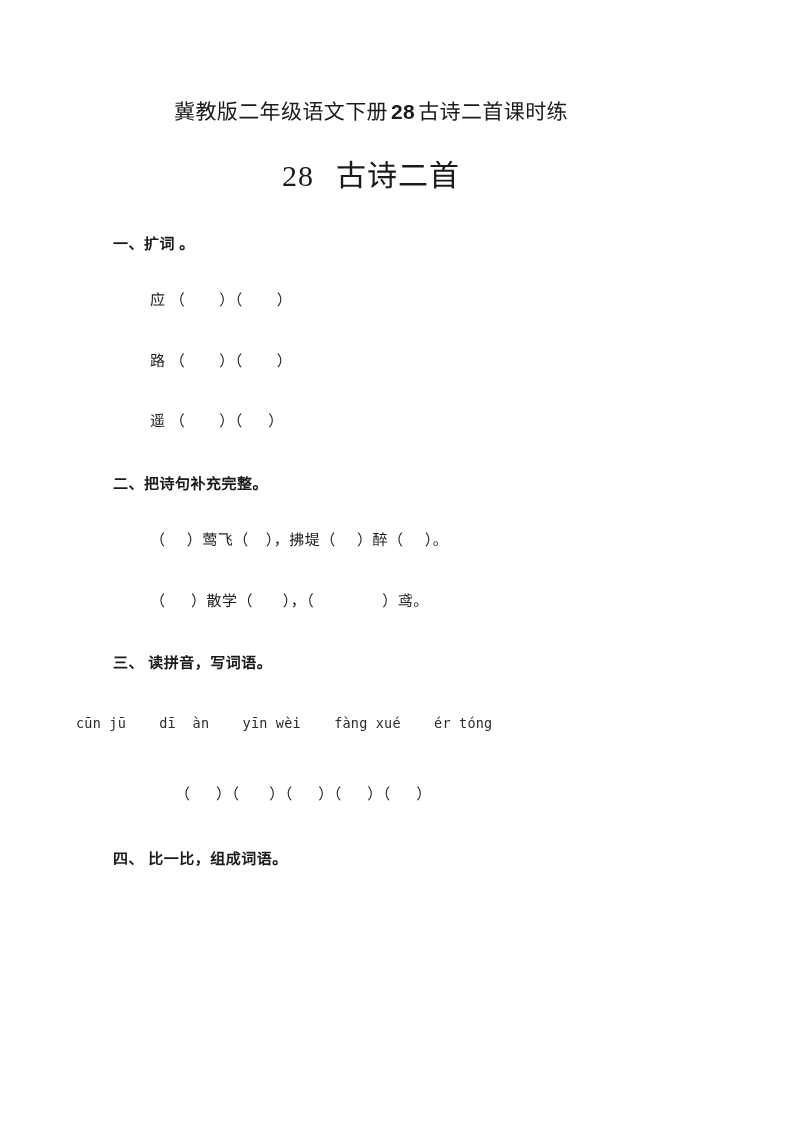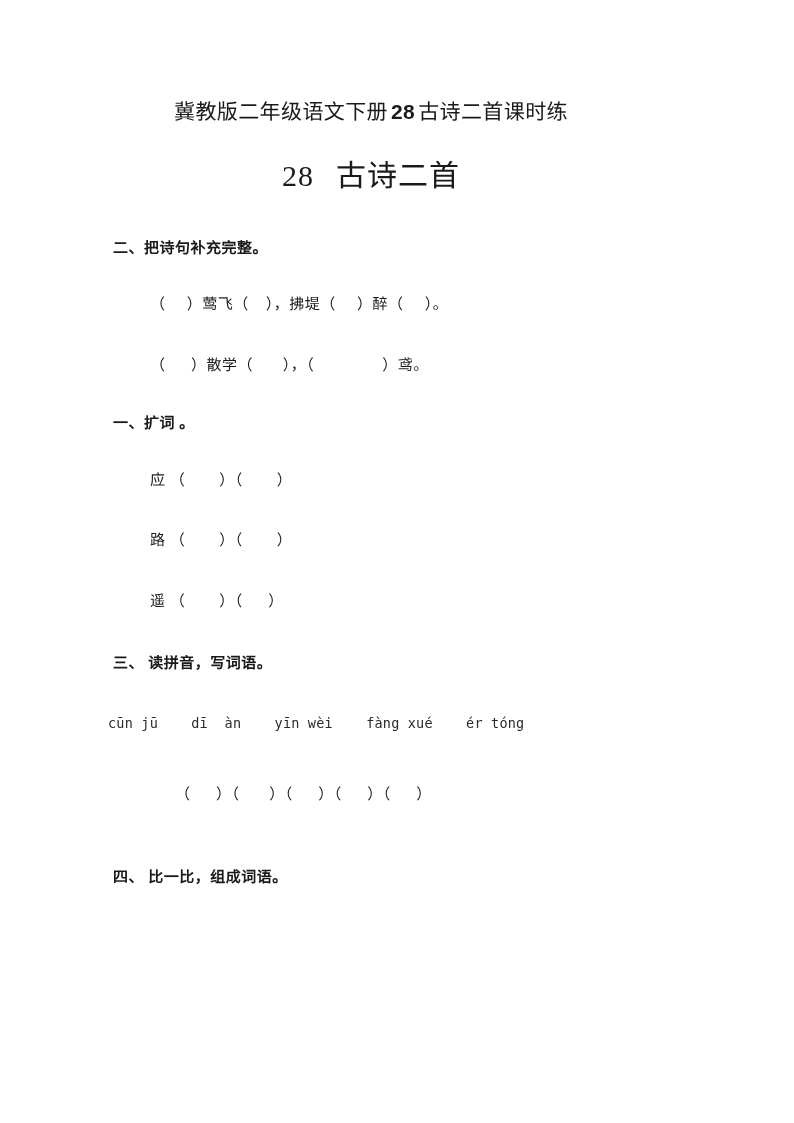--- a/index.html
+++ b/index.html
@@ -86,26 +86,26 @@
 
   
   .gap-s1-head   { margin-top: 36px; }
   .gap-row1      { margin-top: 34px; }
   .gap-row       { margin-top: 38px; }
   .gap-s2-head   { margin-top: 40px; }
   .gap-s2-row1   { margin-top: 34px; }
   .gap-s3-head   { margin-top: 40px; }
   .gap-pinyin    { margin-top: 38px; }
   .gap-parens    { margin-top: 50px; }
-  .gap-s4-head   { margin-top: 60px; }
+  .gap-s4-head   { margin-top: 42px; }
   .gap-s4-row1   { margin-top: 36px; }
   .gap-s4-row2   { margin-top: 38px; }
 
   .pinyin-row {
-    padding-left: 108px;
+    padding-left: 76px;
     white-space: pre;
     font-size: 13.5px;
     font-family: "DejaVu Sans Mono", "Liberation Mono", monospace;
     letter-spacing: 0.2px;
     color: #2a2a2a;
   }
   .paren-row {
     padding-left: 175px;
     white-space: pre;
     font-size: 15px;
@@ -123,33 +123,33 @@
 
 <div class="page">
 
   <div class="doc-title"><span>冀教版二年级语文下册</span><span class="num">28</span><span>古诗二首课时练</span></div>
 
   <div class="doc-subtitle"><span class="sub-num">28</span><span>古诗二首</span></div>
 
   <div class="content">
 
     <div class="section">
-      <div class="sec-head gap-s2-head">二、把诗句补充完整。</div>
-      <div class="sec-body">
-        <div class="row gap-s2-row1">（     ）莺飞（    ），拂堤（     ）醉（     ）。</div>
-        <div class="row gap-row">（      ）散学（       ），（                ）鸢。</div>
-      </div>
-    </div>
-
-    <div class="section">
       <div class="sec-head gap-s1-head">一、扩词 。</div>
       <div class="sec-body">
         <div class="row gap-row1">应 （        ）（        ）</div>
         <div class="row gap-row">路 （        ）（        ）</div>
         <div class="row gap-row">遥 （        ）（      ）</div>
+      </div>
+    </div>
+
+    <div class="section">
+      <div class="sec-head gap-s2-head">二、把诗句补充完整。</div>
+      <div class="sec-body">
+        <div class="row gap-s2-row1">（     ）莺飞（    ），拂堤（     ）醉（     ）。</div>
+        <div class="row gap-row">（      ）散学（       ），（                ）鸢。</div>
       </div>
     </div>
 
     <div class="section">
       <div class="sec-head gap-s3-head">三、 读拼音，写词语。</div>
       <div class="sec-body">
         <div class="pinyin-row gap-pinyin">cūn jū    dī  àn    yīn wèi    fàng xué    ér tóng</div>
         <div class="paren-row gap-parens">（      ）（       ）（      ）（      ）（      ）</div>
       </div>
     </div>

